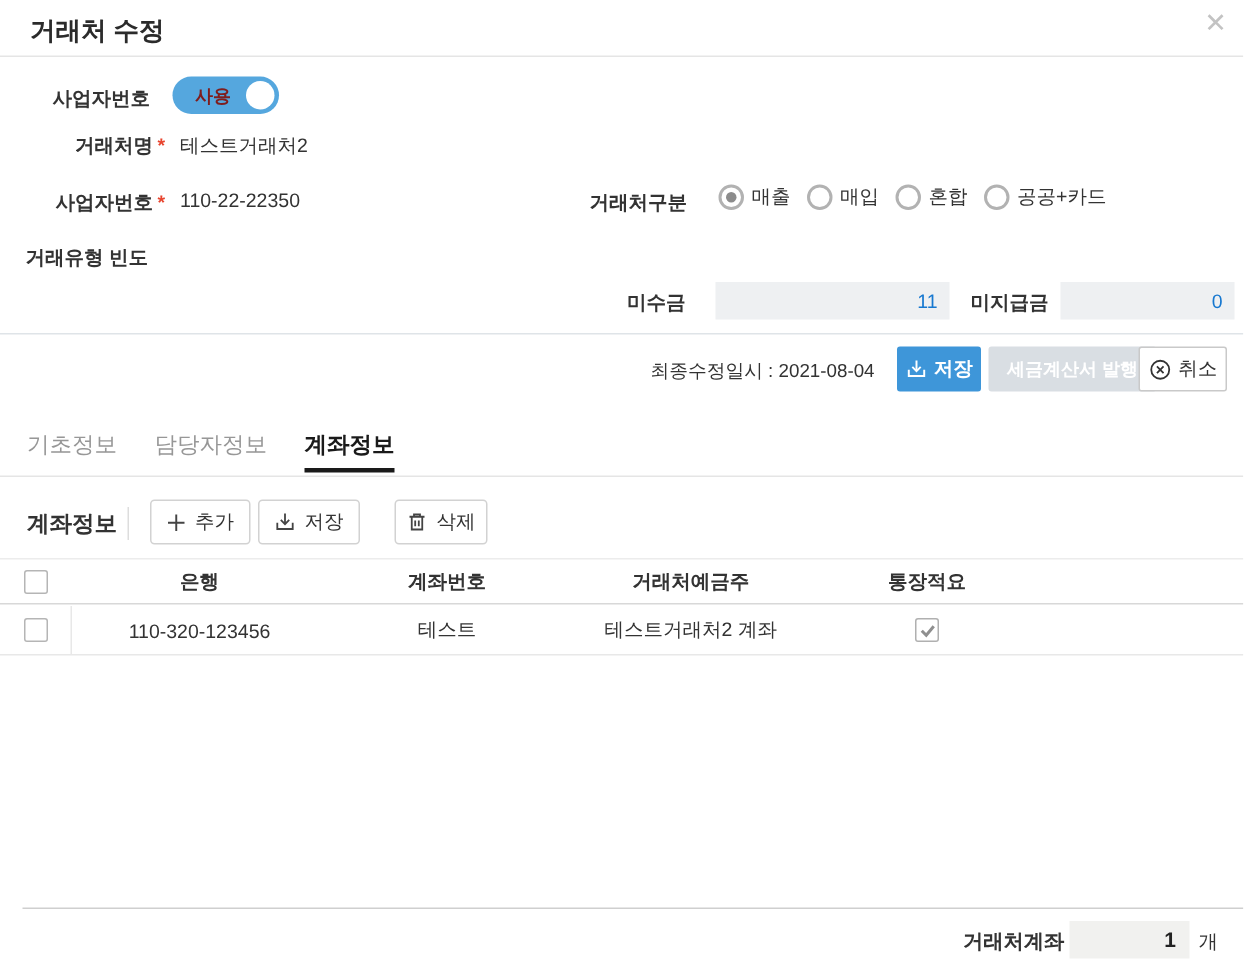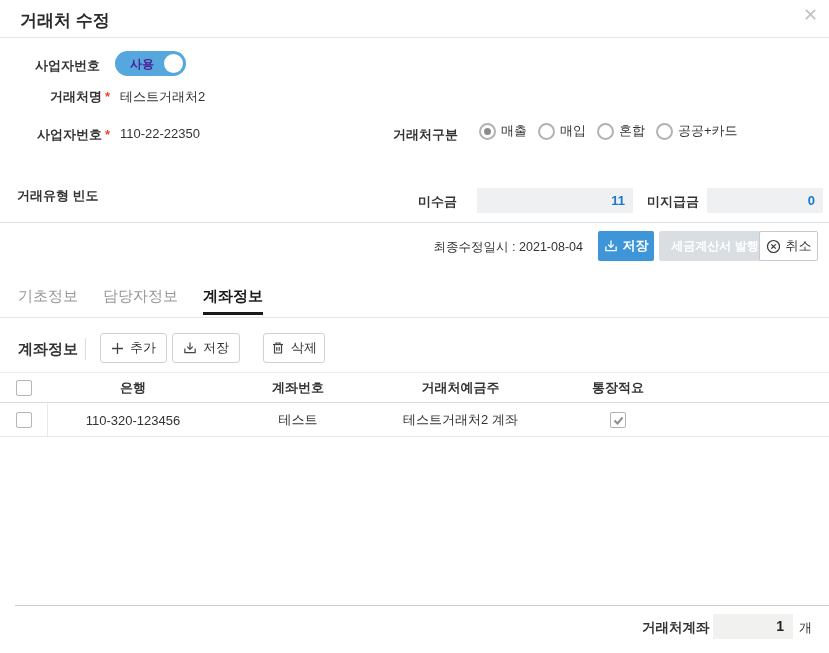--- a/index.html
+++ b/index.html
@@ -16,33 +16,33 @@
   .hr3 { top:317px; }
   .hr4 { top:605px; left:15px; width:814px; background:#cfcfcf; }
 
   
   .flabel { position:absolute; left:0; width:110px; text-align:right; font-weight:700; color:#333; }
   .req { color:#e8442e; margin-left:3px; }
   .fvalue { position:absolute; left:120px; color:#333; }
 
   
   .toggle { position:absolute; left:115px; top:51px; width:71px; height:25px; border-radius:13px; background:#55a7de; cursor:pointer; }
-  .toggle-text { position:absolute; left:15px; top:5px; color:#4c1d95; font-weight:700; font-size:12px; }
+  .toggle-text { position:absolute; left:15px; top:5px; color:#7f1d1d; font-weight:700; font-size:12px; }
   .knob { position:absolute; right:3px; top:3px; width:19px; height:19px; border-radius:50%; background:#fff; }
 
   
   .vtype-label { position:absolute; left:393px; top:126px; font-weight:700; }
   .radios { position:absolute; left:479px; top:122px; display:flex; align-items:center; gap:11px; }
   .radio { display:flex; align-items:center; gap:5px; cursor:pointer; }
   .rcircle { width:17px; height:17px; border:2px solid #b2b2b2; border-radius:50%; background:#fff; position:relative; flex:0 0 auto; }
   .rcircle.checked::after { content:""; position:absolute; left:50%; top:50%; width:7px; height:7px; margin:-3.5px 0 0 -3.5px; border-radius:50%; background:#8c8c8c; }
 
   
   .amt-label { position:absolute; font-weight:700; top:193px;text-align:right; }
-  .amt-box { position:absolute; top:188px; height:25px; background:#eef0f2; text-align:right; line-height:25px; padding-right:8px; color:#1778d0; font-weight:700; font-size:13px; }
+  .amt-box { position:absolute; top:188px; height:25px; background:#eef0f2; text-align:right; line-height:25px; padding-right:8px; color:#1778d0; font-weight:400; font-size:13px; }
 
   
   .last-mod { position:absolute; right:246px; top:239px; font-size:12.5px; color:#333; white-space:nowrap; }
   .btn { position:absolute; top:231px; height:30px; display:flex; align-items:center; justify-content:center; gap:5px; border-radius:2px; font-size:13px; cursor:pointer; }
   .btn svg { flex:0 0 auto; }
   .btn-save { left:598px; width:56px; background:#3e96d9; color:#fff; font-weight:700; border:0; }
   .btn-tax { left:659px; width:112px; background:#d9dee3; color:#fff; font-weight:700; font-size:12px; border:0; cursor:default; }
   .btn-cancel { left:759px; width:59px; background:#fff; border:1px solid #c9c9c9; color:#333; }
 
   
@@ -112,21 +112,21 @@
     <label class="radio">
       <span class="rcircle"></span>
       <span>혼합</span>
     </label>
     <label class="radio">
       <span class="rcircle"></span>
       <span>공공+카드</span>
     </label>
   </div>
 
-  <div style="position:absolute; left:17px; top:163px; font-weight:700;margin-top:24px;">거래유형 빈도</div>
+  <div style="position:absolute; left:17px; top:163px; font-weight:700;">거래유형 빈도</div>
 
   <div class="amt-label" style="left:418px;">미수금</div>
   <div class="amt-box" style="left:477px; width:156px;">11</div>
   <div class="amt-label" style="left:647px;">미지급금</div>
   <div class="amt-box" style="left:707px; width:116px;">0</div>
 
   <div class="hr hr2"></div>
 
   <div class="last-mod">
     <span>최종수정일시 :</span>

